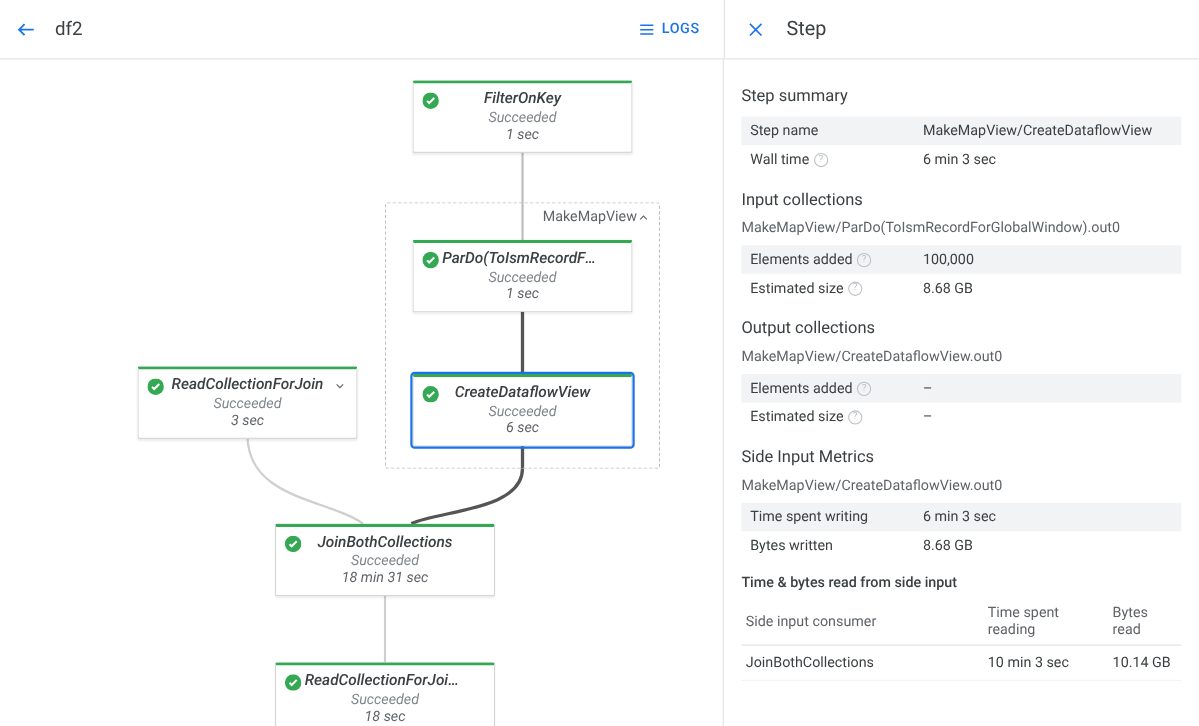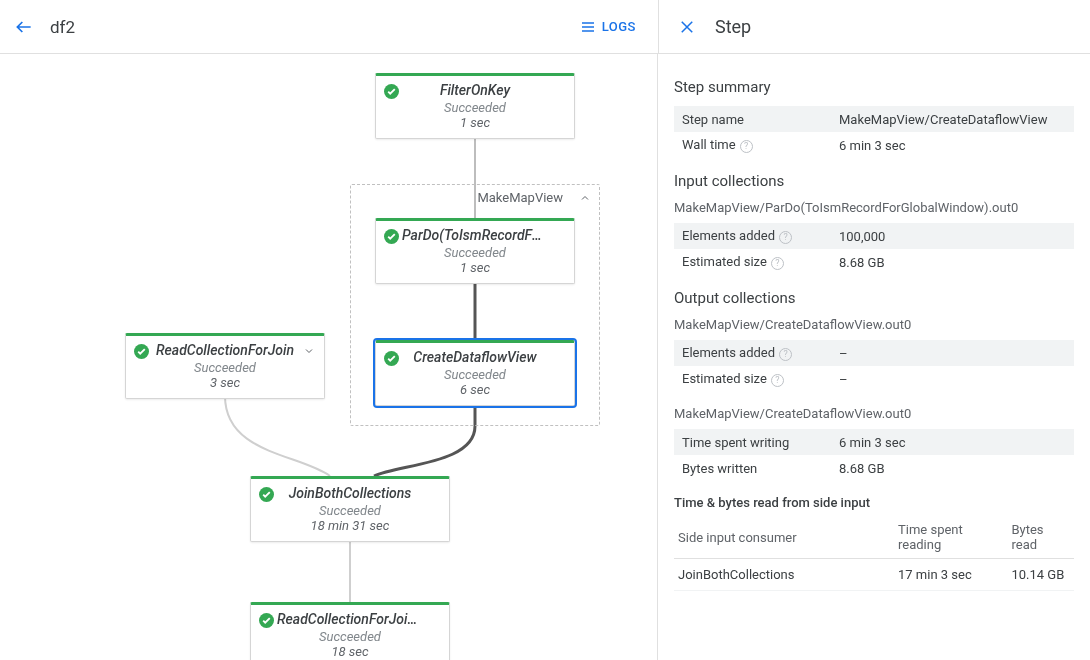--- a/index.html
+++ b/index.html
@@ -24,21 +24,21 @@
 .node.selected { outline: 2px solid #1a73e8; outline-offset: 0; }
 .node .check { position: absolute; left: 8px; top: 8px; }
 .node .expand { position: absolute; right: 6px; top: 6px; width: 18px; height: 18px; display: flex; align-items: center; justify-content: center; cursor: pointer; color: #5f6368; }
 .node-title { font-weight: 500; font-size: 14px; padding: 0 18px 2px; white-space: nowrap; overflow: hidden; text-overflow: ellipsis; color: #3c4043; }
 .node-status { color: #80868b; font-size: 13px; }
 .node-time   { color: #5f6368; font-size: 13px; }
 
 .check svg { display: block; }
 
 .group { position: absolute; border: 1px dashed #c0c0c0; border-radius: 2px; }
-.group-header { position: absolute; right: 8px; top: 5px; font-size: 13px; color: #5f6368; display: flex; align-items: center; gap: 16px; cursor: pointer; }
+.group-header { position: absolute; right: 8px; top: 5px; font-size: 13px; color: #5f6368; display: flex; align-items: center; gap: 0; cursor: pointer; }
 
 svg.edges { position: absolute; inset: 0; width: 100%; height: 100%; pointer-events: none; }
 
 
 .section-h { font-size: 15px; color: #3c4043; margin: 6px 0 10px; }
 .subtle    { color: #5f6368; font-size: 13px; margin: 2px 0 8px; }
 .kv { width: 100%; border-collapse: collapse; font-size: 13px; margin-bottom: 14px; }
 .kv tr { height: 26px; }
 .kv tr.grey { background: #f1f3f4; }
 .kv td.key  { width: 165px; padding-left: 8px; color: #3c4043; }
@@ -221,20 +221,21 @@
             <td class="key"><span>Elements added</span><span class="help">?</span></td>
             <td class="val">–</td>
           </tr>
       <tr>
             <td class="key"><span>Estimated size</span><span class="help">?</span></td>
             <td class="val">–</td>
           </tr>
     </tbody>
       </table>
 
+    <div class="section-h">Side Input Metrics</div>
     <div class="subtle">MakeMapView/CreateDataflowView.out0</div>
     <table class="kv">
       <tbody>
           <tr class="grey">
             <td class="key">Time spent writing</td>
             <td class="val">6 min 3 sec</td>
           </tr>
       <tr>
             <td class="key">Bytes written</td>
             <td class="val">8.68 GB</td>
@@ -247,19 +248,19 @@
       <thead>
           <tr>
         <th style="width:55%">Side input consumer</th>
         <th>Time spent reading</th>
         <th>Bytes read</th>
       </tr>
         </thead>
       <tbody>
         <tr>
           <td>JoinBothCollections</td>
-          <td>17 min 3 sec</td>
+          <td>10 min 3 sec</td>
           <td>10.14 GB</td>
         </tr>
       </tbody>
     </table>
   </div>
 </div>
 
 </body></html>

